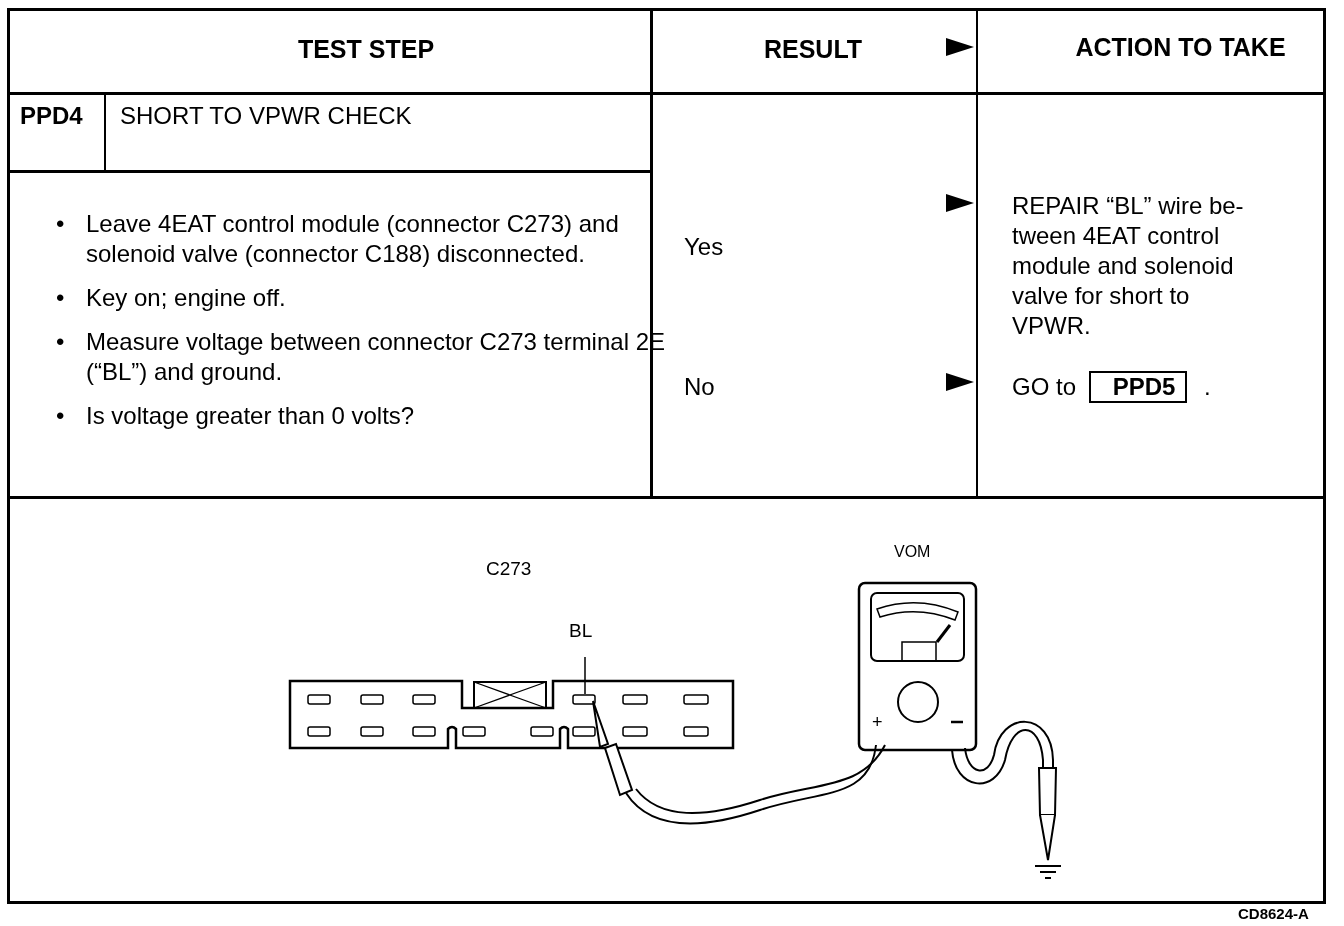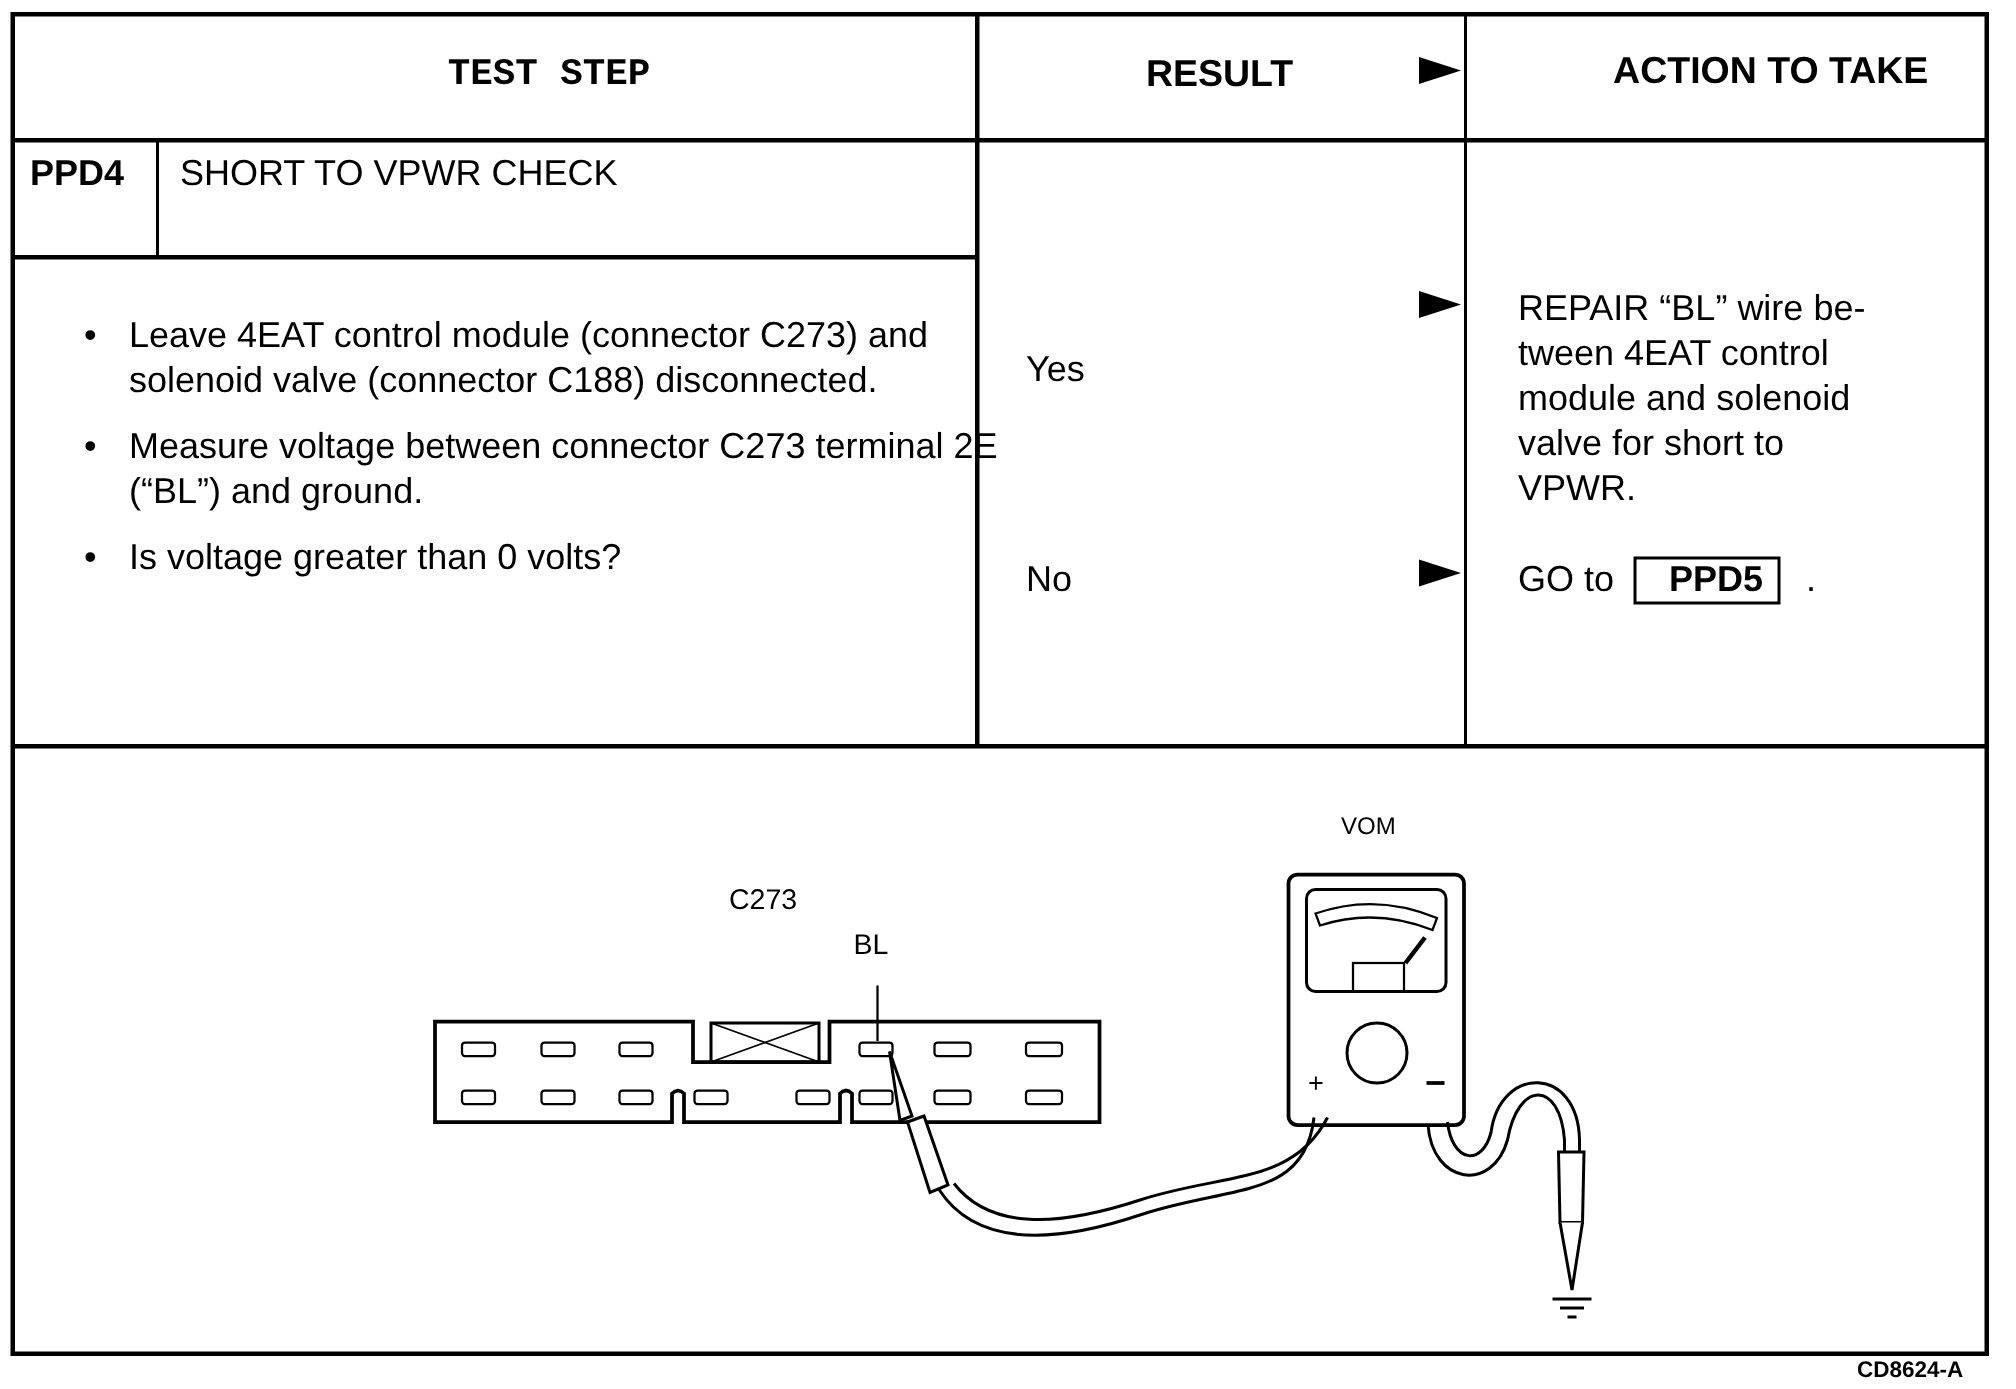--- a/index.html
+++ b/index.html
@@ -23,51 +23,52 @@
 <div class="line" style="left:7px;top:8px;width:3px;height:896px;"></div>
 <div class="line" style="left:1323px;top:8px;width:3px;height:896px;"></div>
 <div class="line" style="left:8px;top:901px;width:1318px;height:3px;"></div>
 <div class="line" style="left:8px;top:92px;width:1318px;height:3px;"></div>
 <div class="line" style="left:650px;top:8px;width:3px;height:490px;"></div>
 <div class="line" style="left:976px;top:8px;width:2px;height:490px;"></div>
 <div class="line" style="left:8px;top:496px;width:1318px;height:3px;"></div>
 <div class="line" style="left:8px;top:170px;width:644px;height:3px;"></div>
 <div class="line" style="left:104px;top:94px;width:2px;height:78px;"></div>
 
-<div class="hdr" style="left:10px;top:35px;width:712px;font-family:Liberation Mono, monospace;">TEST STEP</div>
+<div class="hdr" style="left:10px;top:35px;width:712px;">TEST STEP</div>
 <div class="hdr" style="left:653px;top:35px;width:320px;">RESULT</div>
 <div class="arrow" style="left:946px;top:38px;"></div>
 <div class="hdr" style="left:978px;top:33px;width:405px;">ACTION TO TAKE</div>
 
 <div class="txt" style="left:20px;top:101px;font-weight:bold;">PPD4</div>
 <div class="txt" style="left:120px;top:101px;">SHORT TO VPWR CHECK</div>
 
 <ul class="bullets">
   <li>Leave 4EAT control module (connector C273) and solenoid valve (connector C188) disconnected.</li>
+  <li>Key on; engine off.</li>
   <li>Measure voltage between connector C273 terminal 2E (“BL”) and ground.</li>
   <li>Is voltage greater than 0 volts?</li>
 </ul>
 
 <div class="txt" style="left:684px;top:193px;margin-top:39px;">Yes</div>
 <div class="arrow" style="left:946px;top:194px;"></div>
 <div class="txt" style="left:1012px;top:191px;white-space:pre-line;">REPAIR “BL” wire be-
 tween 4EAT control
 module and solenoid
 valve for short to
 VPWR.</div>
 
 <div class="txt" style="left:684px;top:372px;">No</div>
 <div class="arrow" style="left:946px;top:373px;"></div>
 <div class="txt" style="left:1012px;top:371px;">
   <span>GO to</span>
   <span class="boxref" style="margin-left:6px;padding-left:22px;">PPD5</span>
   <span style="margin-left:10px;">.</span>
 </div>
 
-<div class="abs" style="left:486px;top:590px;font-size:19px;">C273</div>
+<div class="abs" style="left:486px;top:558px;font-size:19px;">C273</div>
 <div class="abs" style="left:569px;top:620px;font-size:19px;">BL</div>
 <div class="abs" style="left:894px;top:543px;font-size:16px;">VOM</div>
 
 <svg class="abs" style="left:0;top:0;" width="1344" height="926">
   <g fill="none" stroke="#000" stroke-width="2.5">
 
     <path d="M290,681 L462,681 L462,708 L553,708 L553,681 L733,681 L733,748 L568,748 L568,729 Q564,725 560,729 L560,748 L456,748 L456,729 Q452,725 448,729 L448,748 L290,748 Z"></path>
 
     <rect x="474" y="682" width="72" height="26" stroke-width="2"></rect>
     <line x1="474" y1="682" x2="546" y2="708" stroke-width="1.2"></line>

